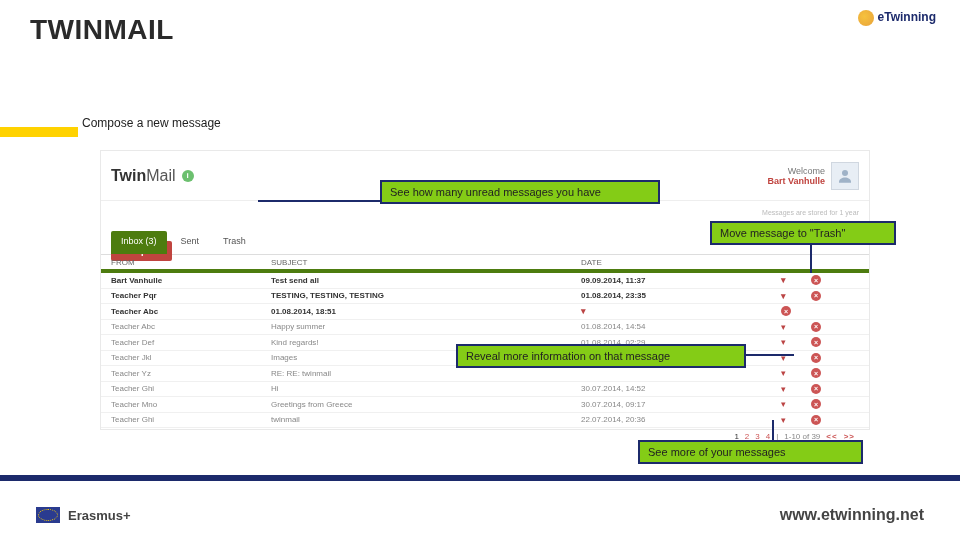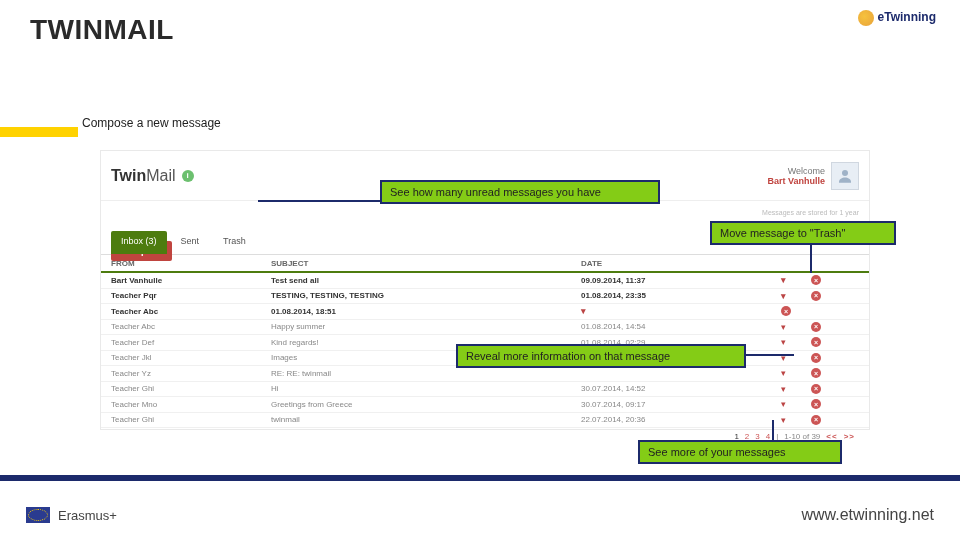--- a/index.html
+++ b/index.html
@@ -85,21 +85,21 @@
   .tab { font-size:9px; padding:5px 10px; color:#555; cursor:pointer;}
   .tab.active { background:#4d7c0f; color:#fff; border-radius:2px 2px 0 0;}
   .thead, .trow {
     display:grid;
     grid-template-columns: 160px 310px 200px 30px 30px;
     padding: 0 10px;
     align-items:center;
     font-size:8px;
     color:#888;
   }
-  .thead { height:18px; font-weight:700; color:#666; border-bottom:2px solid #4d7c0f; font-size:8px;}
+  .thead { height:18px; font-weight:400; color:#666; border-bottom:4px solid #4d7c0f; font-size:8px;}
   .trow { height:15.5px; border-bottom:1px solid #f0f0f0; }
   .trow.bold { color:#333; font-weight:700;}
   .ic-del { width:10px;height:10px;border-radius:50%;background:#c55;display:inline-flex;align-items:center;justify-content:center;color:#fff;font-size:7px;font-weight:700;cursor:pointer;}
   .ic-exp { color:#b44;font-size:9px;cursor:pointer;user-select:none;}
   .pager { text-align:right; font-size:8px; color:#888; padding:4px 14px; display:flex; justify-content:flex-end; align-items:center; gap:6px;}
   .pager .pg { color:#c55; cursor:pointer;}
   .pager .cur { color:#333; text-decoration:underline;}
   .pager .nav { color:#c55; font-weight:700; cursor:pointer; letter-spacing:1px;}
 
   .callout {
@@ -126,21 +126,22 @@
     z-index:2;
   }
   .footer {
     position:absolute;
     left:0; right:0;
     bottom:0;
     height:50px;
     display:flex;
     align-items:center;
     justify-content:space-between;
-    padding:0 26px;
+    padding:0 36px;
+    font-weight:bold;
   }
   .erasmus { display:flex; align-items:center; gap:8px; font-size:13px; color:#444;}
   .eu-flag { width:24px;height:16px;background:#2a3b8f;display:inline-block;position:relative;}
   .eu-flag::after{content:"";position:absolute;inset:2px;border-radius:50%;border:1px dotted #ffd200;}
   .url { font-size:16px; color:#444;}
 </style>
 </head>
 <body>
 
 <div class="slide-title">TWINMAIL</div>
@@ -154,21 +155,21 @@
 
 <div class="callout" style="left:380px; top:180px; width:280px;">See how many unread messages you have</div>
 <div class="callout-line" style="left:258px; top:200px; width:122px; height:2px;"></div>
 
 <div class="callout" style="left:710px; top:221px; width:186px;">Move message to "Trash"</div>
 <div class="callout-line" style="left:810px; top:243px; width:2px; height:30px;"></div>
 
 <div class="callout" style="left:456px; top:344px; width:290px;">Reveal more information on that message</div>
 <div class="callout-line" style="left:746px; top:354px; width:48px; height:2px;"></div>
 
-<div class="callout" style="left:638px; top:440px; width:204px;">See more of your messages</div>
+<div class="callout" style="left:638px; top:440px; width:225px;">See more of your messages</div>
 <div class="callout-line" style="left:772px; top:420px; width:2px; height:20px;"></div>
 
 <div class="app">
   <div class="app-header">
     <div class="app-title">
       <span><b>Twin</b><span>Mail</span></span>
       <span class="info-ic">i</span>
     </div>
     <div class="welcome">
       <div>

